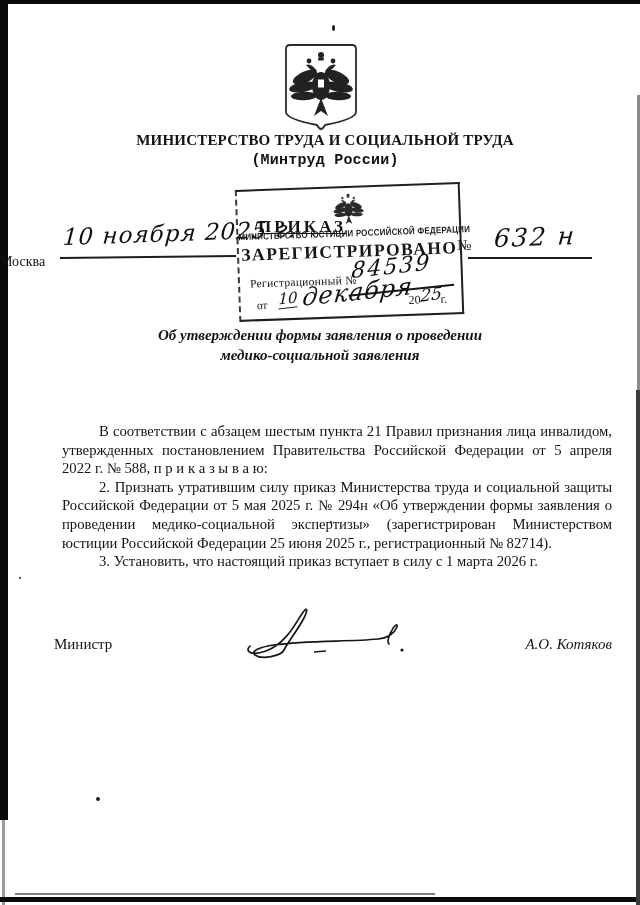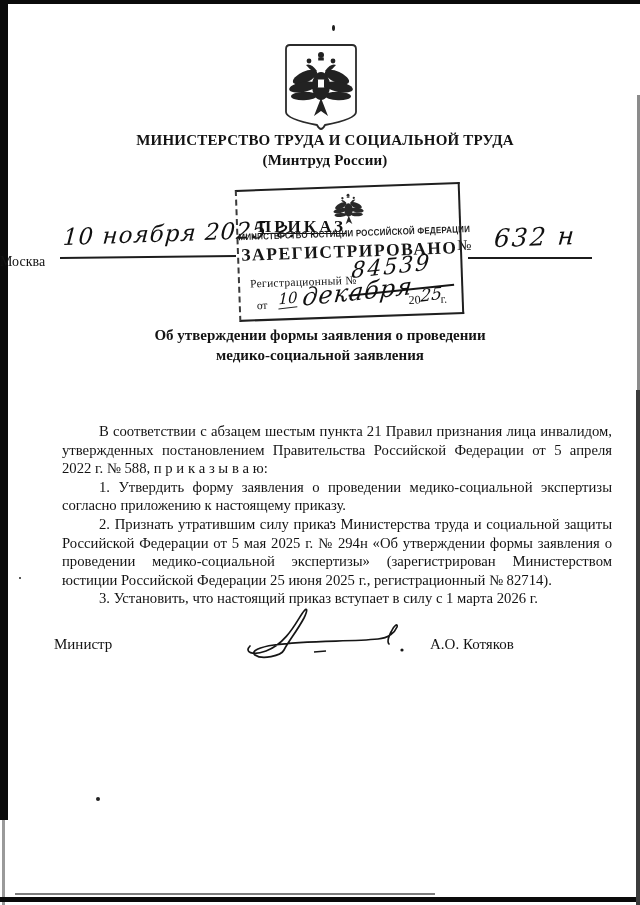--- a/index.html
+++ b/index.html
@@ -11,21 +11,21 @@
   
   .edge{position:absolute;background:#0a0a0a;}
   .speck{position:absolute;background:#222;border-radius:50%;}
   
   .emblem{position:absolute;left:281px;top:42px;width:80px;height:92px;}
   .emblem svg{position:absolute;left:0;top:0;width:100%;height:100%;}
   .ministry{
     position:absolute;left:40px;top:131px;width:570px;text-align:center;
     font-weight:bold;font-size:15px;line-height:19.5px;letter-spacing:.2px;
   }
-  .ministry .l3{font-weight:bold;}
+  .ministry .l3{font-weight:bold;font-family:Liberation Mono, monospace;}
   
   .doctype{position:absolute;left:0;top:217px;width:604px;text-align:center;
     font-weight:bold;font-size:17px;letter-spacing:3px;text-decoration:underline;}
   .city{position:absolute;left:0;top:254px;width:640px;font-size:14px;}
   
   .rule{position:absolute;height:2px;background:#1c1c1c;}
   .hand{
     font-family:"DejaVu Serif", serif;font-style:italic;color:#101010;
     position:absolute;white-space:nowrap;transform-origin:left center;
   }
@@ -53,30 +53,30 @@
   .stamp .s-regline{position:absolute;left:108px;top:103px;width:106px;height:1.5px;background:#161616;transform:rotate(-4deg);}
   .stamp .s-from{position:absolute;left:16px;top:108px;font-size:11.5px;}
   .stamp .s-day{left:38px;top:100px;font-size:15px;transform:rotate(-5deg) skewX(-8deg);border-bottom:1px solid #222;}
   .stamp .s-month{left:62px;top:94px;font-size:24px;transform:rotate(-4deg) skewX(-12deg);letter-spacing:1px;}
   .stamp .s-y20{position:absolute;left:168px;top:107px;font-size:12px;}
   .stamp .s-y25{left:180px;top:100px;font-size:17px;transform:rotate(-5deg) skewX(-10deg);}
   .stamp .s-g{position:absolute;left:200px;top:108px;font-size:11.5px;}
   
   .title{
     position:absolute;left:40px;top:325px;width:560px;text-align:center;
-    font-weight:bold;font-size:15px;line-height:20px;
+    font-weight:bold;font-size:15px;line-height:20px;font-style:italic;
   }
   .body-text{
     position:absolute;left:62px;top:389px;width:550px;
     font-size:14.7px;line-height:18.6px;text-align:justify;margin-top:33px;
   }
   .body-text p{margin:0;text-indent:37px;}
   
   .sig-role{position:absolute;left:54px;top:636px;font-size:15px;}
-  .sig-name{position:absolute;left:430px;top:636px;width:182px;text-align:left;font-size:15px;}
+  .sig-name{position:absolute;left:430px;top:636px;width:182px;text-align:right;font-size:15px;font-style:italic;}
   .sig-curve{position:absolute;left:236px;top:606px;width:190px;height:64px;}
 </style>
 </head>
 <body>
 
 <div class="page">
 
   <div class="edge" style="left:0;top:0;width:8px;height:820px;"></div>
   <div class="edge" style="left:2px;top:820px;width:3px;height:85px;background:#9a9a9a;"></div>
   <div class="edge" style="left:0;top:0;width:640px;height:4px;"></div>
@@ -161,21 +161,20 @@
     <div class="s-g">г.</div>
   </div>
 
   <div class="title">
     <div>Об утверждении формы заявления о проведении</div>
     <div>медико-социальной заявления</div>
   </div>
 
   <div class="body-text">
     <p>В соответствии с абзацем шестым пункта 21 Правил признания лица инвалидом, утвержденных постановлением Правительства Российской Федерации от 5 апреля 2022 г. № 588, п р и к а з ы в а ю:</p>
-    <p>1. Утвердить форму заявления о проведении медико-социальной экспертизы согласно приложению к настоящему приказу.</p>
     <p>2. Признать утратившим силу приказ Министерства труда и социальной защиты Российской Федерации от 5 мая 2025 г. № 294н «Об утверждении формы заявления о проведении медико-социальной экспертизы» (зарегистрирован Министерством юстиции Российской Федерации 25 июня 2025 г., регистрационный № 82714).</p>
     <p>3. Установить, что настоящий приказ вступает в силу с 1 марта 2026 г.</p>
   </div>
 
   <div class="sig-role">Министр</div>
   <div class="sig-curve">
     <svg viewBox="0 0 190 64">
       <path d="M14 40 C8 46 16 50 30 45 C52 37 62 12 68 5 C71 1 72 4 68 12 C61 25 52 36 48 44 C45 50 26 54 19 49 C14 45 24 41 38 39 C72 34 112 36 142 33 C153 32 159 26 161 21 C162 17 158 19 155 26 C152 32 151 36 153 38" stroke="#161616" fill="none" stroke-width="1.7" stroke-linecap="round"></path>
       <path d="M78 46 L90 45" stroke="#161616" fill="none" stroke-width="1.4"></path>
       <circle cx="166" cy="44" r="1.6" fill="#161616"></circle>

